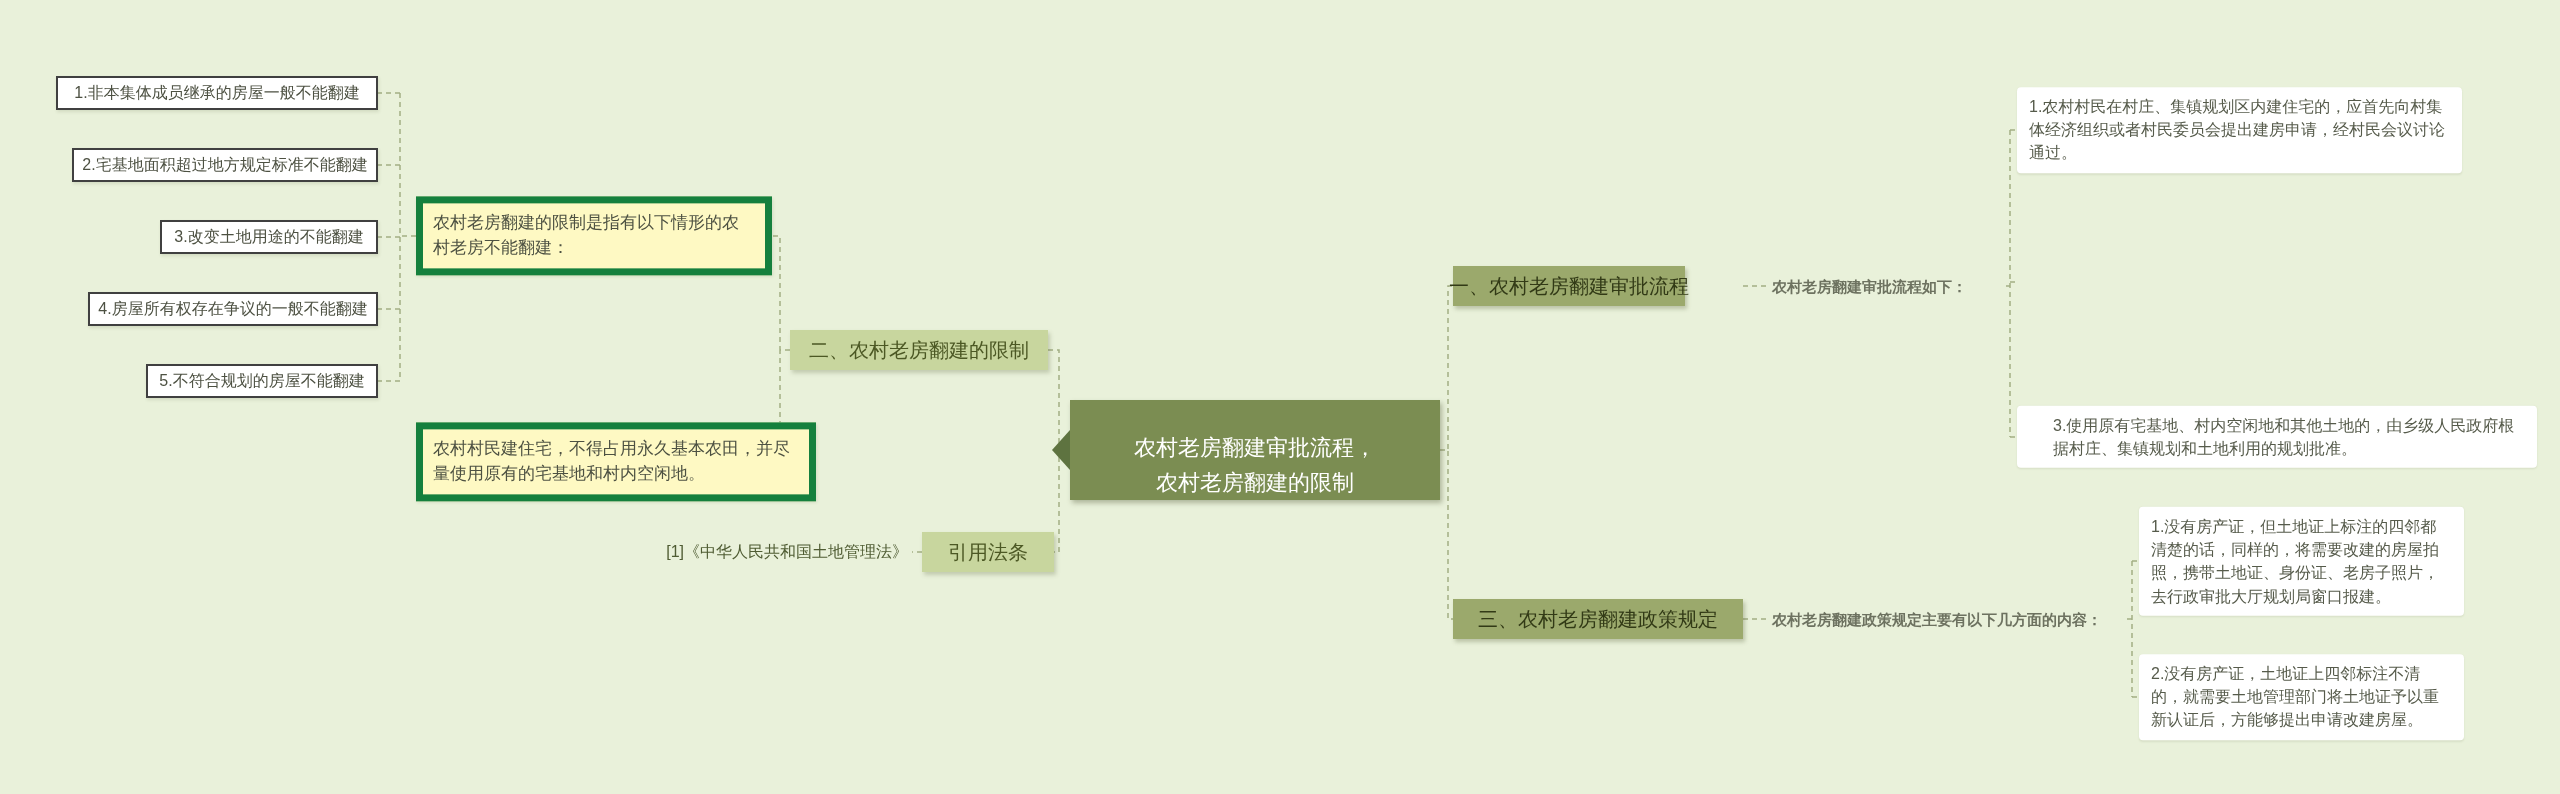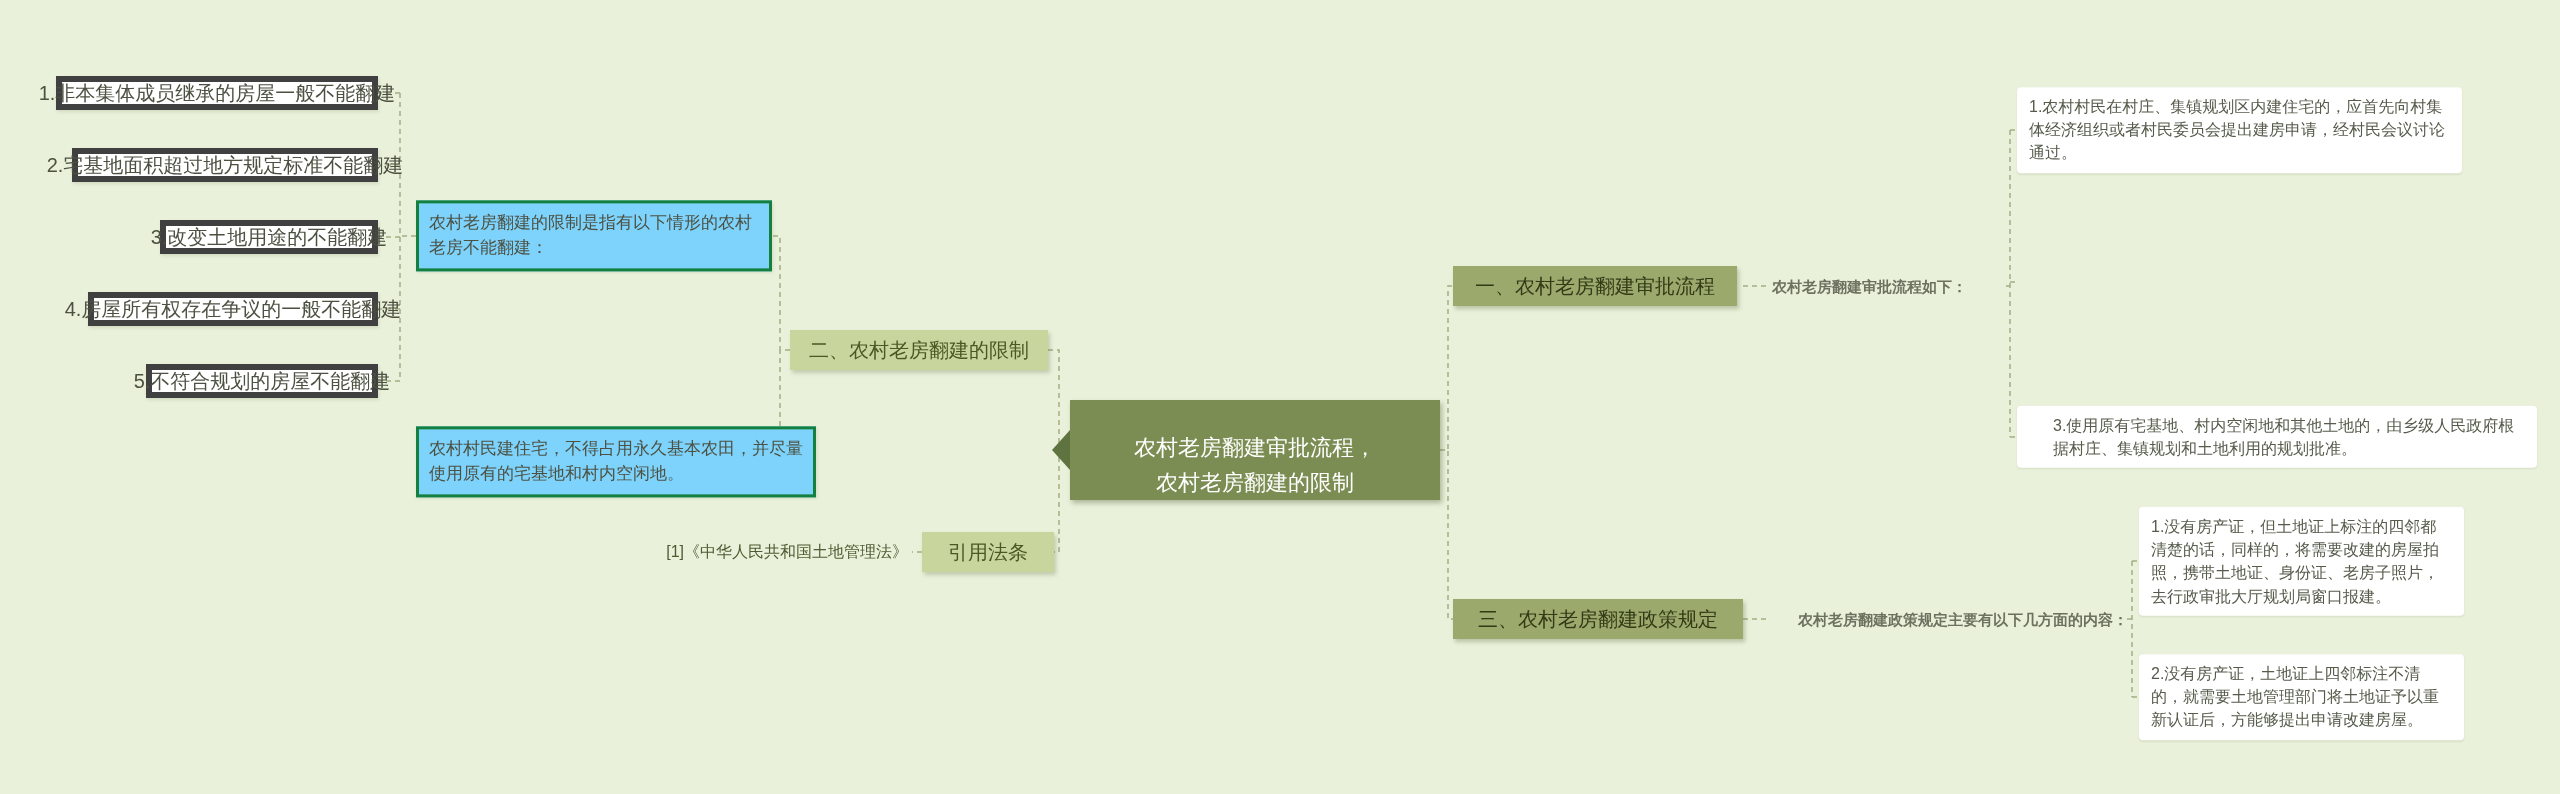--- a/index.html
+++ b/index.html
@@ -9,27 +9,27 @@
     background:#e9f1da;
     overflow:hidden;
     font-family:"Liberation Sans", sans-serif;
   }
   .connectors{position:absolute;left:0;top:0;width:2560px;height:794px;}
   .connectors path{fill:none;stroke:#a2ae84;stroke-width:1.5;stroke-dasharray:5 4;}
 
   .node{position:absolute;box-sizing:border-box;}
 
   .leaf-box{
-    background:#ffffff;border:6px solid #404040;
+    background:#ffffff;border:2px solid #404040;
     height:34px;display:flex;align-items:center;justify-content:center;
-    font-size:20px;color:#4d5142;white-space:nowrap;
+    font-size:16px;color:#4d5142;white-space:nowrap;
     box-shadow:1px 2px 3px rgba(90,100,60,.15);
   }
   .white-box{
-    background:#7dd3fc;border:3px solid #15803d;
+    background:#fef9c3;border:7px solid #15803d;
     padding:8px 10px;font-size:17px;line-height:1.45;color:#4d5142;
     transform:translateY(-50%);
     box-shadow:1px 2px 3px rgba(90,100,60,.15);
   }
   .branch-light{
     background:#c8d69e;color:#4c5824;
     height:40px;display:flex;align-items:center;justify-content:center;
     font-size:20px;white-space:nowrap;
     box-shadow:2px 3px 4px rgba(80,90,50,.25);
   }
@@ -55,21 +55,21 @@
   .item-box{
     background:#ffffff;border-radius:4px;
     padding:8px 12px;font-size:16px;line-height:1.45;color:#565b4b;
     transform:translateY(-50%);
     box-shadow:0 1px 2px rgba(90,100,60,.12);
   }
   .plain-text{
     font-size:15px;line-height:1.4;color:#6d7260;
     transform:translateY(-50%);white-space:nowrap;font-weight:bold;
   }
-  .plain-text.wrap{white-space:normal;margin-left:26px;}
+  .plain-text.wrap{white-space:normal;}
   .ref-text{
     font-size:16px;color:#4f5c33;
     transform:translateY(-50%);white-space:nowrap;text-align:right;
   }
 </style>
 </head>
 <body>
 
 <div class="canvas">
 
@@ -94,21 +94,21 @@
   <div class="node branch-light" style="left:790px;top:330px;width:258px;">二、农村老房翻建的限制</div>
 
   <div class="node ref-text" style="left:660px;top:552px;width:248px;">[1]《中华人民共和国土地管理法》</div>
   <div class="node branch-light" style="left:922px;top:532px;width:132px;">引用法条</div>
 
   <div class="node center-node" style="left:1070px;top:400px;">
     <span>农村老房翻建审批流程，</span>
     <span>农村老房翻建的限制</span>
   </div>
 
-  <div class="node branch-dark" style="left:1453px;top:266px;width:284px;">一、农村老房翻建审批流程</div>
+  <div class="node branch-dark" style="left:1453px;top:266px;width:232px;">一、农村老房翻建审批流程</div>
   <div class="node plain-text" style="left:1772px;top:286px;">农村老房翻建审批流程如下：</div>
   <div class="node item-box" style="left:2017px;top:130px;width:445px;">1.农村村民在村庄、集镇规划区内建住宅的，应首先向村集体经济组织或者村民委员会提出建房申请，经村民会议讨论通过。</div>
   <div class="node item-box" style="left:2017px;top:437px;width:520px;padding-left:36px;">3.使用原有宅基地、村内空闲地和其他土地的，由乡级人民政府根据村庄、集镇规划和土地利用的规划批准。</div>
 
   <div class="node branch-dark" style="left:1453px;top:599px;width:290px;">三、农村老房翻建政策规定</div>
   <div class="node plain-text wrap" style="left:1772px;top:619px;width:355px;">农村老房翻建政策规定主要有以下几方面的内容：</div>
   <div class="node item-box" style="left:2139px;top:561px;width:325px;">1.没有房产证，但土地证上标注的四邻都清楚的话，同样的，将需要改建的房屋拍照，携带土地证、身份证、老房子照片，去行政审批大厅规划局窗口报建。</div>
   <div class="node item-box" style="left:2139px;top:697px;width:325px;">2.没有房产证，土地证上四邻标注不清的，就需要土地管理部门将土地证予以重新认证后，方能够提出申请改建房屋。</div>
 
 </div>

